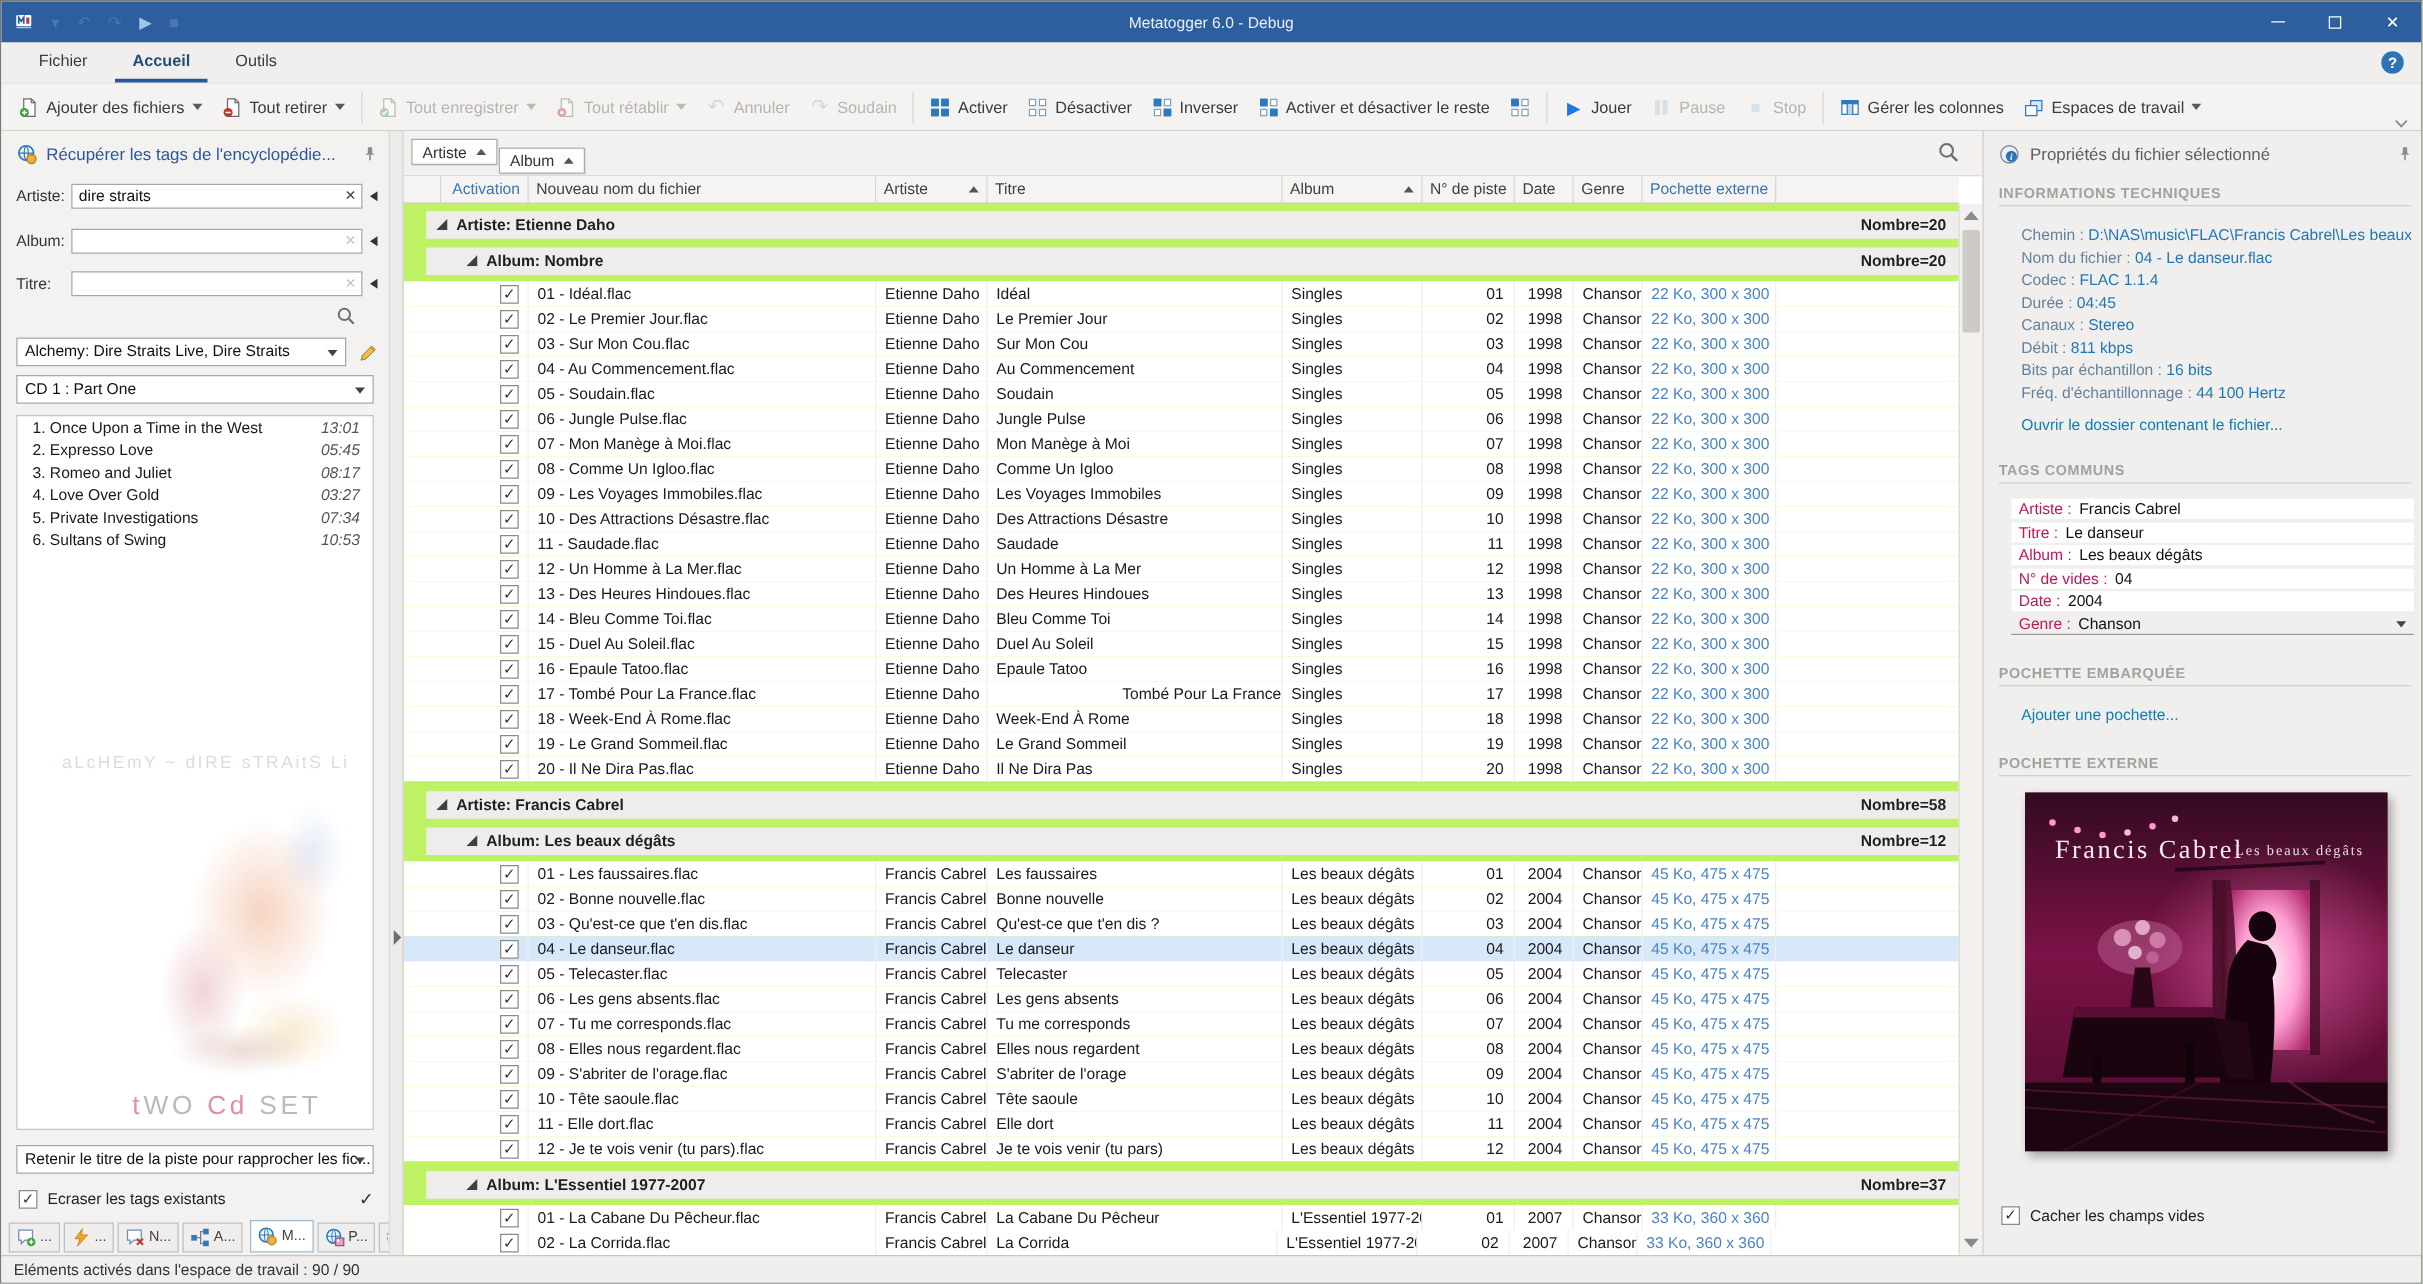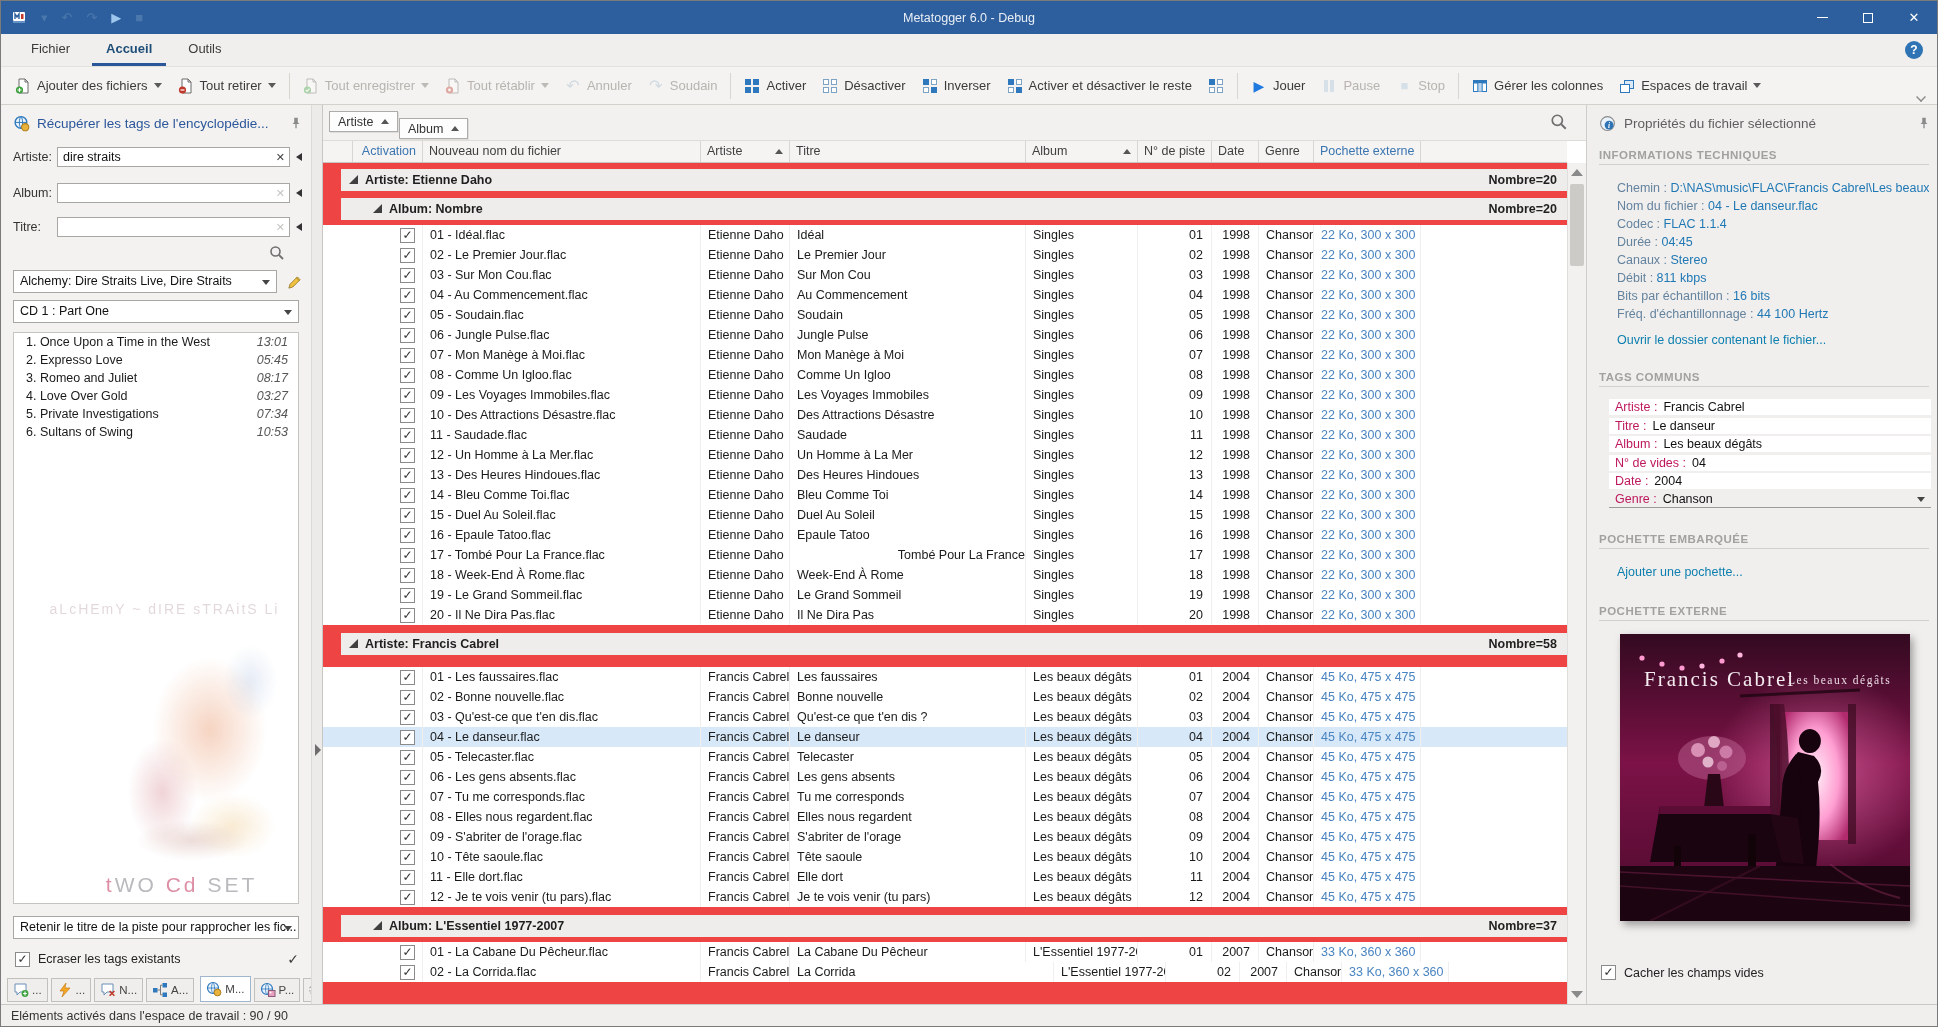--- a/index.html
+++ b/index.html
@@ -94,21 +94,21 @@
   
   .groupbar{position:absolute;left:0;top:0;width:100%;height:36px;background:#f2f1ef;border-bottom:1px solid #dedcd9;}
   .chip{position:absolute;height:21px;border:1px solid #aeacaa;background:#fdfdfd;box-shadow:1px 1px 0 rgba(0,0,0,.08);display:flex;align-items:center;gap:8px;padding:0 8px;font-size:12.5px;color:#333;}
   .sortup{width:0;height:0;border-left:4px solid transparent;border-right:4px solid transparent;border-bottom:5px solid #555;display:inline-block;}
   .gb-search{position:absolute;right:16px;top:8px;width:20px;height:20px;}
   .thead{position:absolute;left:0;top:36px;width:1244px;height:22px;background:#f5f4f3;border-bottom:1px solid #c7c5c2;display:flex;font-size:12.5px;color:#3f3f3f;}
   .thead .hc{flex:none;padding:0 6px;line-height:21px;border-right:1px solid #d8d6d3;overflow:hidden;white-space:nowrap;display:flex;align-items:center;gap:6px;}
   .thead .hc.blue{color:#3c76b0;}
   .thead .hc.r{justify-content:flex-end;}
   .thead .hc .sortup{margin-left:auto;}
-  .rows{position:absolute;left:0;top:58px;width:1244px;height:841px;background:#ef4444;overflow:hidden;}
+  .rows{position:absolute;left:0;top:58px;width:1244px;height:841px;background:#bef264;overflow:hidden;}
   .rowgap{width:100%;}
   .band{height:22px;margin-left:18px;background:#eeedeb;display:flex;align-items:center;font-size:12.5px;font-weight:bold;color:#1f1f1f;padding-left:8px;}
   .band .tri{margin-right:7px;flex:none;}
   .band.album{padding-left:32px;}
   .band .count{margin-left:auto;padding-right:10px;}
   .row{display:flex;height:20px;line-height:20px;font-size:12.5px;color:#1a1a1a;background:#fff;}
   .row.sel{background:#d7e9f9;}
   .row .c{flex:none;overflow:hidden;white-space:nowrap;padding-left:7px;border-right:1px solid #f0efed;}
   .row .c.r{text-align:right;padding-right:8px;padding-left:0;}
   .row .c.ind{border-right:none;padding-left:0;}
@@ -889,20 +889,27 @@
         </div>
         <div class="rowgap" style="height: 8px;"></div>
         <div class="band">
           <span class="tri"><svg width="9" height="9" viewBox="0 0 9 9">
               <polygon points="0,9 9,9 9,0" fill="#3f3f3f"></polygon>
             </svg></span>
           <span>Artiste: Francis Cabrel</span>
           <span class="count">Nombre=58</span>
         </div>
         <div class="rowgap" style="height: 7px;"></div>
+        <div class="band album">
+          <span class="tri"><svg width="9" height="9" viewBox="0 0 9 9">
+              <polygon points="0,9 9,9 9,0" fill="#3f3f3f"></polygon>
+            </svg></span>
+          <span>Album: Les beaux dégâts</span>
+          <span class="count">Nombre=12</span>
+        </div>
         <div class="rowgap" style="height: 5px;"></div>
         <div class="row">
           <div class="c ind" style="width: 30px;"></div>
           <div class="c act" style="width: 70px;">
             <span class="cb">✓</span>
           </div>
           <div class="c" style="width: 278px;">01 - Les faussaires.flac</div>
           <div class="c" style="width: 89px;">Francis Cabrel</div>
           <div class="c" style="width: 236px;">Les faussaires</div>
           <div class="c" style="width: 112px;">Les beaux dégâts</div>
@@ -1101,21 +1108,21 @@
           <div class="c link" style="width: 107px;">33 Ko, 360 x 360</div>
           <div class="c fill" style="width: 0px;"></div>
         </div>
         <div class="row">
           <div class="c ind" style="width: 30px;"></div>
           <div class="c act" style="width: 70px;">
             <span class="cb">✓</span>
           </div>
           <div class="c" style="width: 278px;">02 - La Corrida.flac</div>
           <div class="c" style="width: 89px;">Francis Cabrel</div>
-          <div class="c" style="width: 264px;">La Corrida</div>
+          <div class="c" style="width: 232px;">La Corrida</div>
           <div class="c" style="width: 112px;">L'Essentiel 1977-2007</div>
           <div class="c r" style="width: 74px;">02</div>
           <div class="c r" style="width: 47px;">2007</div>
           <div class="c" style="width: 55px;">Chanson</div>
           <div class="c link" style="width: 107px;">33 Ko, 360 x 360</div>
           <div class="c fill" style="width: 0px;"></div>
         </div>
       </div>
     <div class="vscroll">
       <span class="varrow up"></span>

